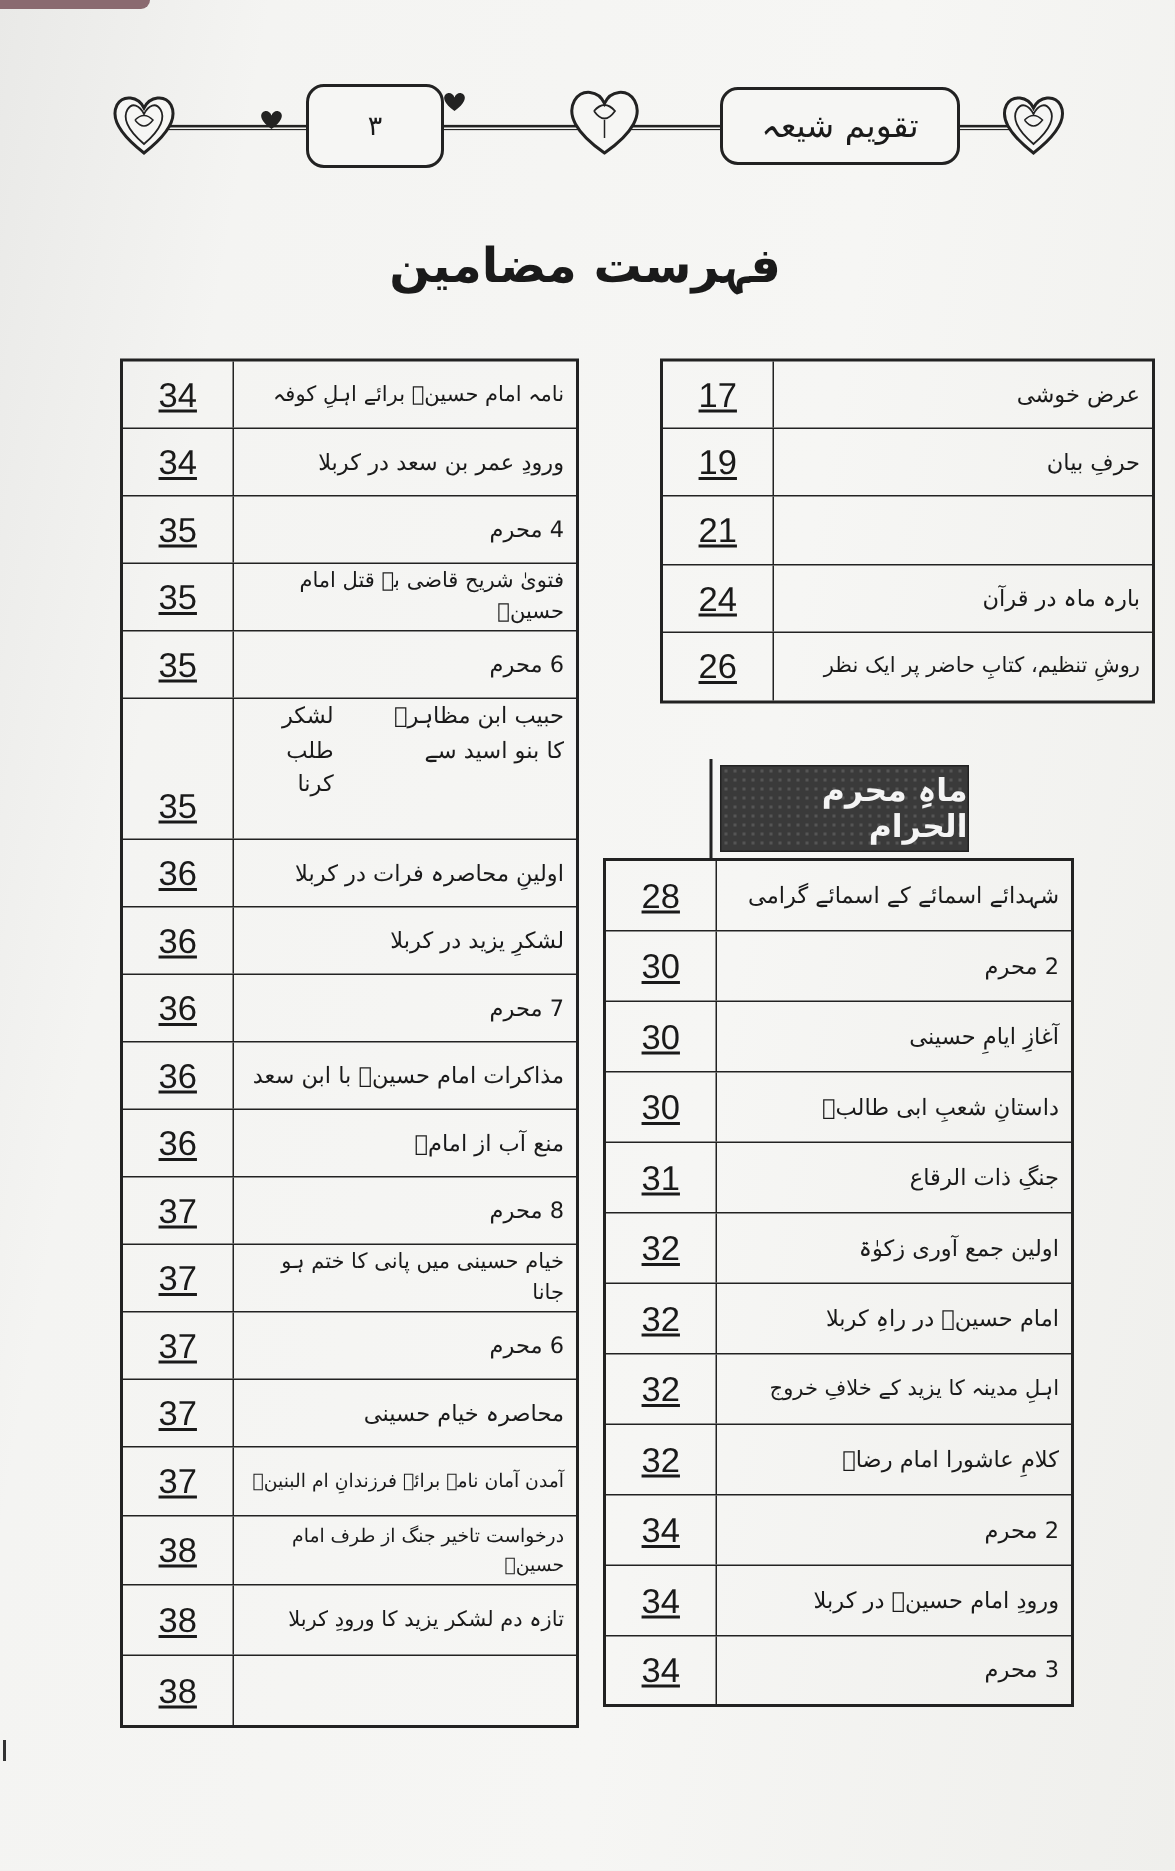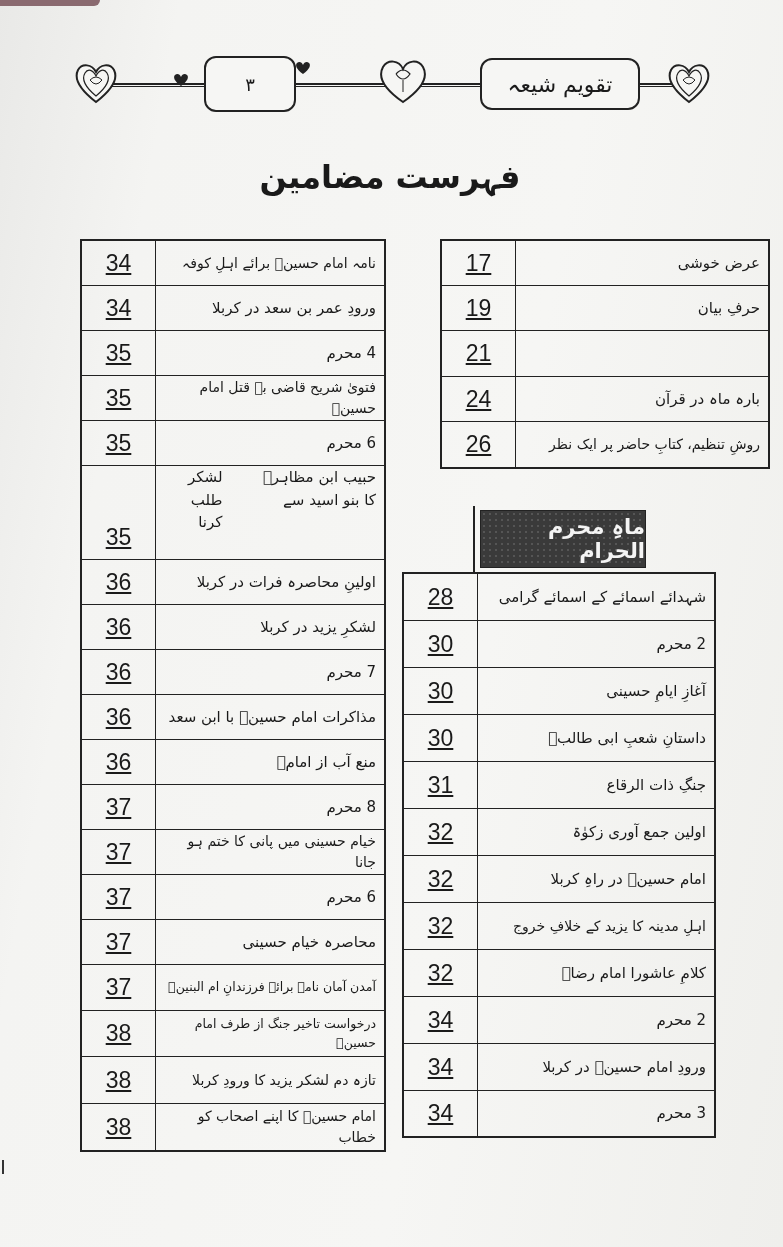--- a/index.html
+++ b/index.html
@@ -307,16 +307,15 @@
     <div class="toc-row" style="height:46px">
       <div class="cell-page">38</div>
       <div class="cell-title" style="font-size:12.5px">درخواست تاخیر جنگ از طرف امام حسینؑ</div>
     </div>
     <div class="toc-row" style="height:47px">
       <div class="cell-page">38</div>
       <div class="cell-title" style="font-size:14px">تازہ دم لشکر یزید کا ورودِ کربلا</div>
     </div>
     <div class="toc-row" style="height:46px">
       <div class="cell-page">38</div>
-      <div class="cell-title" style="font-size:14px">امام حسینؑ کا اپنے اصحاب کو خطاب</div>
     </div>
   </div>
 </div>
 
 </body></html>

